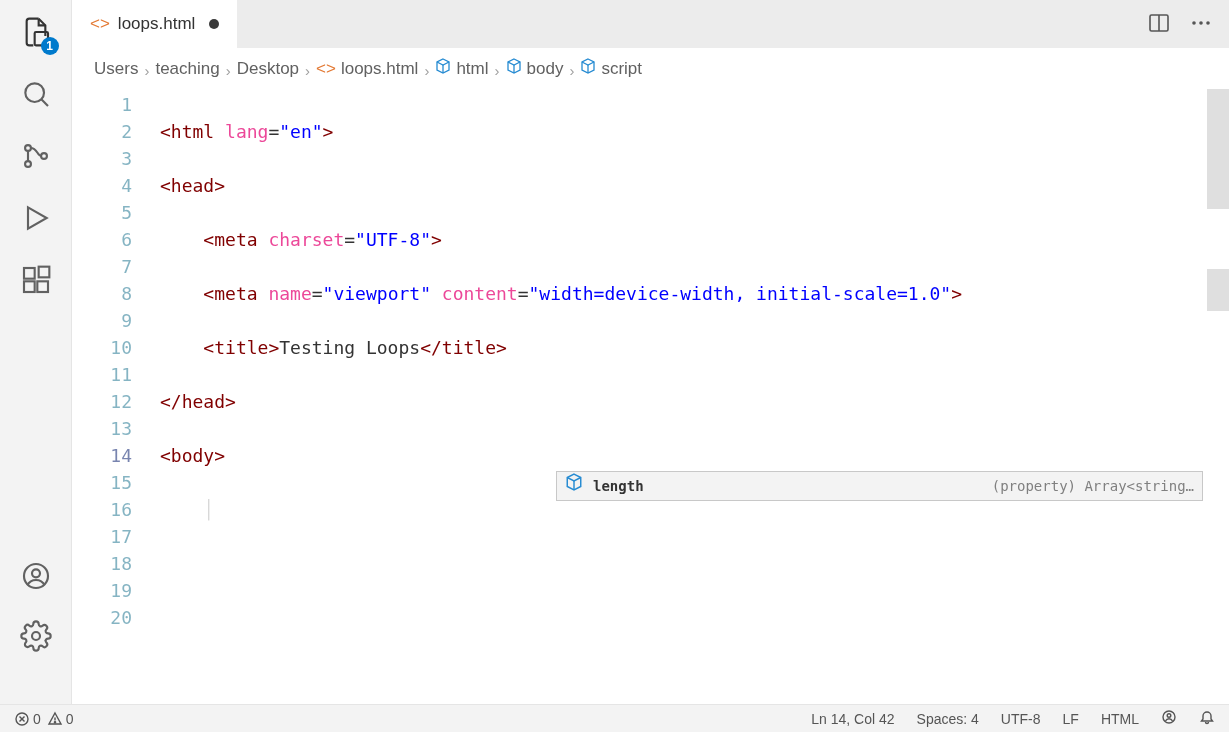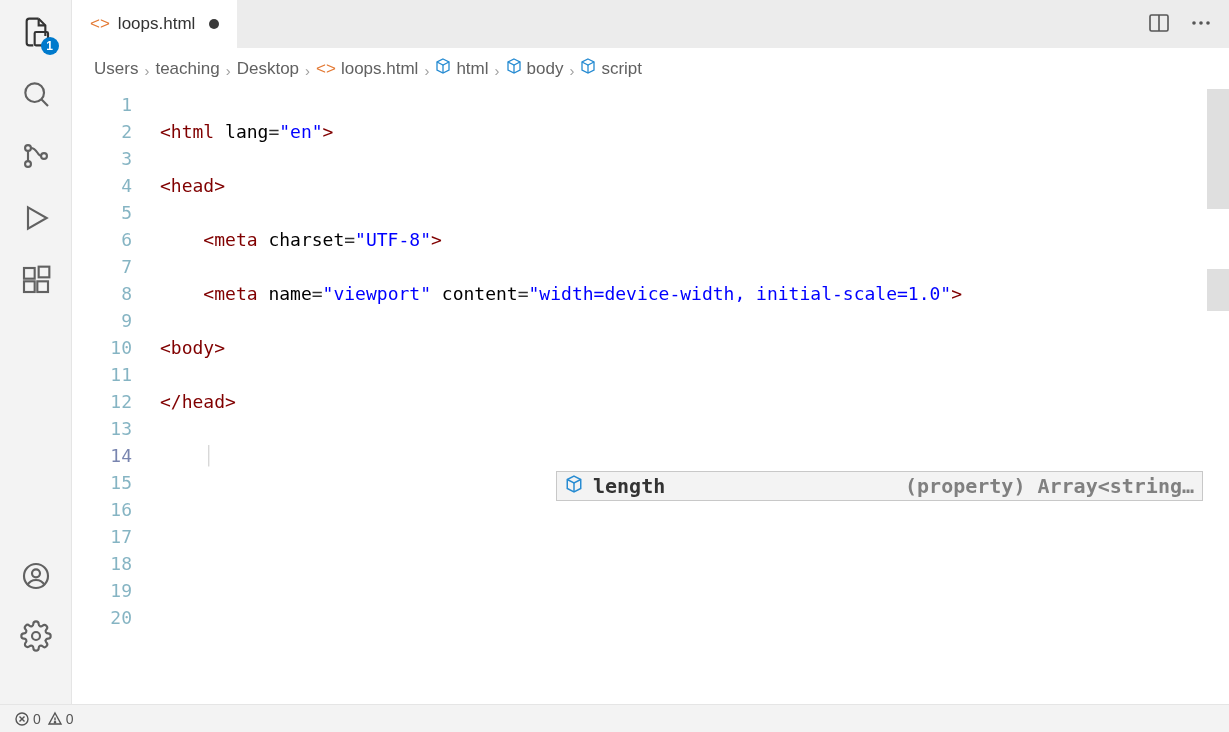--- a/index.html
+++ b/index.html
@@ -108,43 +108,43 @@
       line-height: 27px;
       white-space: pre;
       color: #333333;
       position:relative;
       padding-top:2px;
     }
     .code .line { height:27px; position:relative; padding-left:16px;}
     .tok-doctype  { color:#a31515; }
     .tok-tag { color:#800000; }
     .tok-punct { color:#800000; }
-    .tok-attr { color:#000000; }
+    .tok-attr { color:#ec4899; }
     .tok-str { color:#0000ff; }
     .tok-text { color:#333; }
     .tok-op { color:#333; }
     .indent-guide { color:#d8d8d8; }
     
     .ac-popup {
       position:absolute;
       top: 382px;
       left: 412px;
       right: 4px;
       height: 30px;
       background: #f3f3f3;
       border: 1px solid #c8c8c8;
       display:flex; align-items:center;
       font-family: "SF Mono", Menlo, Consolas, monospace;
-      font-size: 20px;
+      font-size: 14px;
       gap: 10px;
       padding: 0 8px;
     }
     .ac-popup .ac-icon svg{ width:18px; height:18px; color:#268bd2;}
     .ac-popup .ac-label { font-weight:700; color:#333; }
-    .ac-popup .ac-detail { margin-left:auto; color:#808080;font-weight:bold;}
+    .ac-popup .ac-detail { margin-left:auto; color:#808080;}
     
     .minimap {
       width: 22px;
       background:#fff;
       position:relative;
     }
     .minimap .thumb1 { position:absolute; top:0; left:0; right:0; height:120px; background:#c0c0c0; opacity:.5;}
     .minimap .thumb2 { position:absolute; top:180px; left:0; right:0; height:42px; background:#c0c0c0; opacity:.5;}
     
     .status-bar {
@@ -314,22 +314,23 @@
           <div class="ln">17</div>
           <div class="ln">18</div>
           <div class="ln">19</div>
           <div class="ln">20</div>
         </div>
       <div class="code">
 <div class="line"><span class="tok-punct">&lt;</span><span class="tok-tag">html</span> <span class="tok-attr">lang</span><span class="tok-op">=</span><span class="tok-str">"en"</span><span class="tok-punct">&gt;</span></div>
 <div class="line"><span class="tok-punct">&lt;</span><span class="tok-tag">head</span><span class="tok-punct">&gt;</span></div>
 <div class="line">    <span class="tok-punct">&lt;</span><span class="tok-tag">meta</span> <span class="tok-attr">charset</span><span class="tok-op">=</span><span class="tok-str">"UTF-8"</span><span class="tok-punct">&gt;</span></div>
 <div class="line">    <span class="tok-punct">&lt;</span><span class="tok-tag">meta</span> <span class="tok-attr">name</span><span class="tok-op">=</span><span class="tok-str">"viewport"</span> <span class="tok-attr">content</span><span class="tok-op">=</span><span class="tok-str">"width=device-width, initial-scale=1.0"</span><span class="tok-punct">&gt;</span></div>
+<div class="line">    <span class="tok-punct">&lt;</span><span class="tok-tag">title</span><span class="tok-punct">&gt;</span><span class="tok-text">Testing Loops</span><span class="tok-punct">&lt;/</span><span class="tok-tag">title</span><span class="tok-punct">&gt;</span></div>
+<div class="line"><span class="tok-punct">&lt;/</span><span class="tok-tag">head</span><span class="tok-punct">&gt;</span></div>
 <div class="line"><span class="tok-punct">&lt;</span><span class="tok-tag">body</span><span class="tok-punct">&gt;</span></div>
-<div class="line"><span class="tok-punct">&lt;/</span><span class="tok-tag">head</span><span class="tok-punct">&gt;</span></div>
 <div class="line">    <span class="indent-guide">│</span></div>
 
 
 
 
 
 
 
 
 
@@ -366,13 +367,33 @@
     </span>
     <span style="display:flex;align-items:center;gap:3px;">
       <svg viewBox="0 0 16 16" fill="none" stroke="currentColor" stroke-width="1.4">
           <path d="M8 2l6 11H2z"></path>
           <line x1="8" y1="6.5" x2="8" y2="9.5"></line>
           <circle cx="8" cy="11.2" r="0.6" fill="currentColor"></circle>
         </svg>
       <span>0</span>
     </span>
   </div>
+  <div class="status-right">
+    <span>Ln 14, Col 42</span>
+    <span>Spaces: 4</span>
+    <span>UTF-8</span>
+    <span>LF</span>
+    <span>HTML</span>
+    <span>
+      <svg viewBox="0 0 16 16" fill="none" stroke="currentColor" stroke-width="1.4">
+          <circle cx="8" cy="8" r="6"></circle>
+          <circle cx="8" cy="6.5" r="1.8"></circle>
+          <path d="M4.5 12c.8-1.5 2-2.2 3.5-2.2s2.7.7 3.5 2.2"></path>
+        </svg>
+    </span>
+    <span>
+      <svg viewBox="0 0 16 16" fill="none" stroke="currentColor" stroke-width="1.4">
+          <path d="M12 10V7a4 4 0 1 0-8 0v3l-1.5 2h11z"></path>
+          <path d="M6.5 13a1.5 1.5 0 0 0 3 0"></path>
+        </svg>
+    </span>
+  </div>
 </div>
 
 </body></html>

